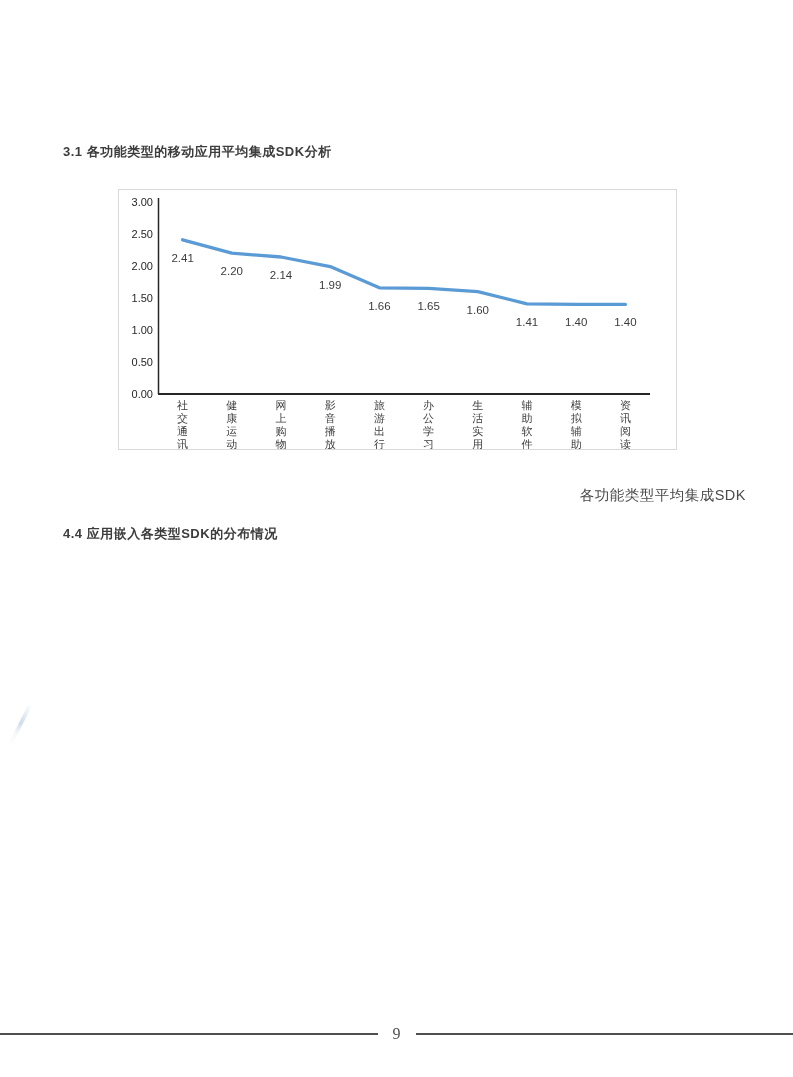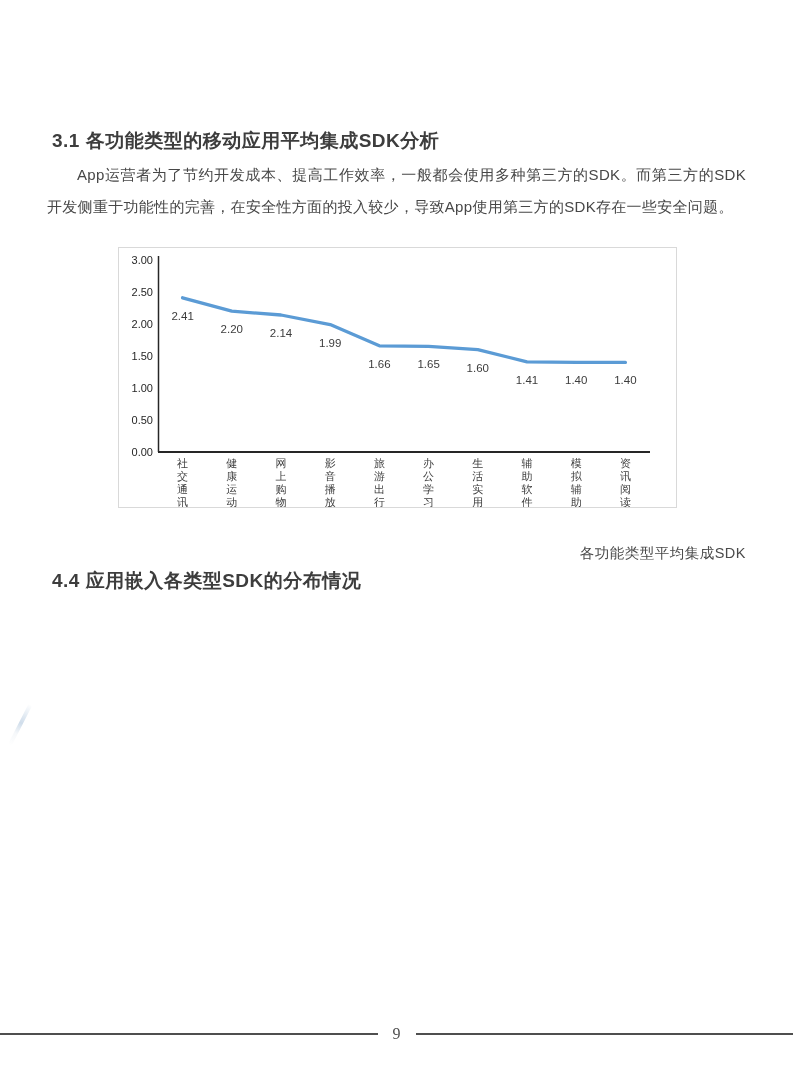--- a/index.html
+++ b/index.html
@@ -9,22 +9,22 @@
     background:#ffffff;
     overflow:hidden;
     font-family:"Liberation Sans","DejaVu Sans",sans-serif;
     box-sizing:border-box;
   }
   .content{
     position:absolute;
     left:47px;right:47px;top:0;
   }
   h2.sec{
-    margin:5px;
-    font-size:19px;
+    margin:16px;
+    font-size:13px;
     font-weight:bold;
     color:#3d3d3d;
     line-height:26px;
     letter-spacing:0.5px;
   }
   .h31{padding-top:123px;}
   .h32{margin-top:55px;}
   p.body{
     margin:0;
     font-size:15px;
@@ -84,21 +84,20 @@
   }
 </style>
 </head>
 <body>
 
 <div class="page">
   <div class="content">
 
     <h2 class="sec h31">3.1 各功能类型的移动应用平均集成SDK分析</h2>
 
-    <p class="body p-first">App运营者为了节约开发成本、提高工作效率，一般都会使用多种第三方的SDK。而第三方的SDK开发侧重于功能性的完善，在安全性方面的投入较少，导致App使用第三方的SDK存在一些安全问题。</p>
 
     <figure class="figure">
       <div class="chart-box">
         <svg id="chart-svg" viewBox="0 0 557 259">
             <text x="34" y="16" text-anchor="end" font-size="11" fill="#262626" font-family="Liberation Sans, sans-serif">3.00</text>
             <text x="34" y="48" text-anchor="end" font-size="11" fill="#262626" font-family="Liberation Sans, sans-serif">2.50</text>
             <text x="34" y="80" text-anchor="end" font-size="11" fill="#262626" font-family="Liberation Sans, sans-serif">2.00</text>
             <text x="34" y="112" text-anchor="end" font-size="11" fill="#262626" font-family="Liberation Sans, sans-serif">1.50</text>
             <text x="34" y="144" text-anchor="end" font-size="11" fill="#262626" font-family="Liberation Sans, sans-serif">1.00</text>
             <text x="34" y="176" text-anchor="end" font-size="11" fill="#262626" font-family="Liberation Sans, sans-serif">0.50</text>

